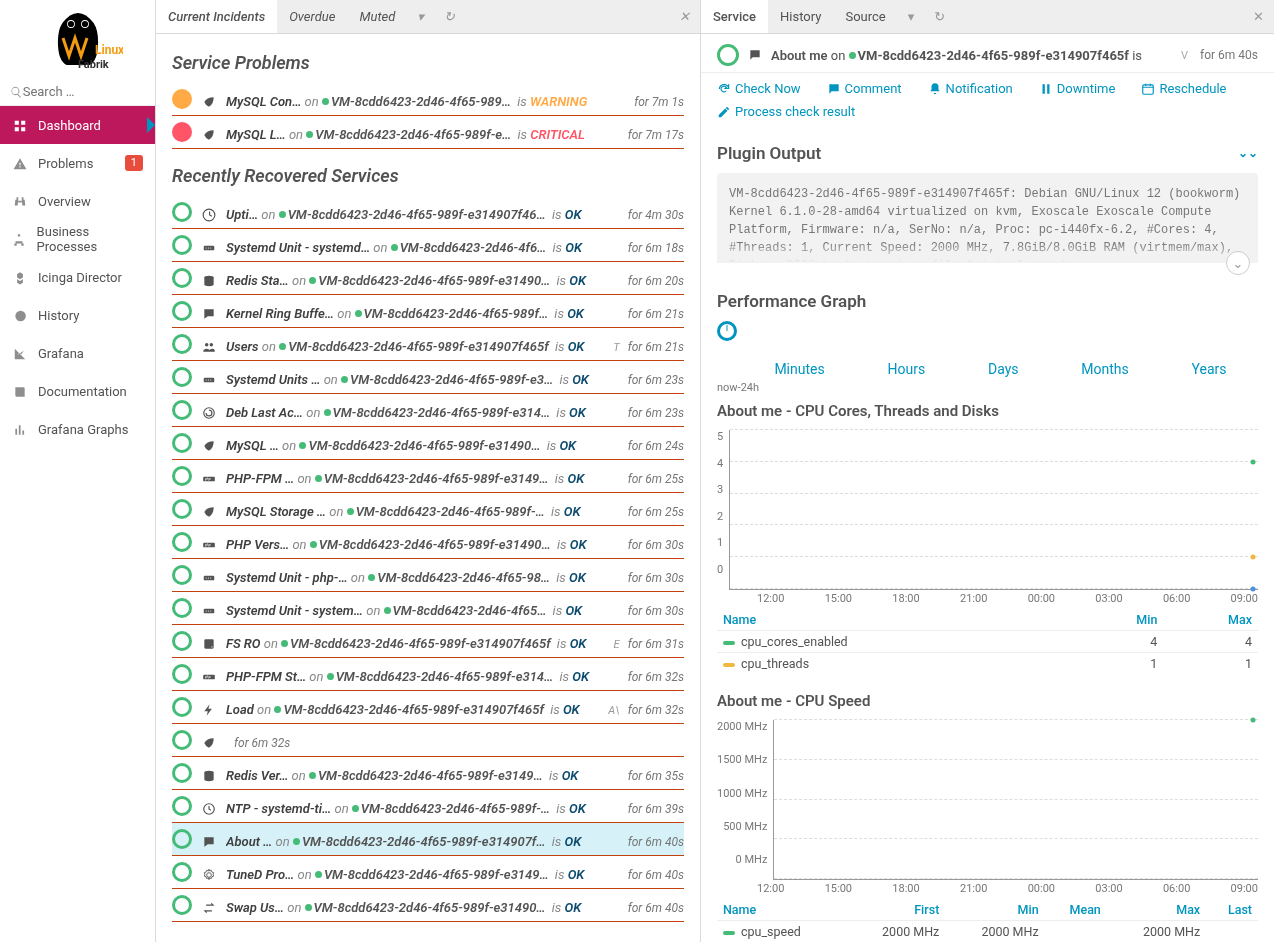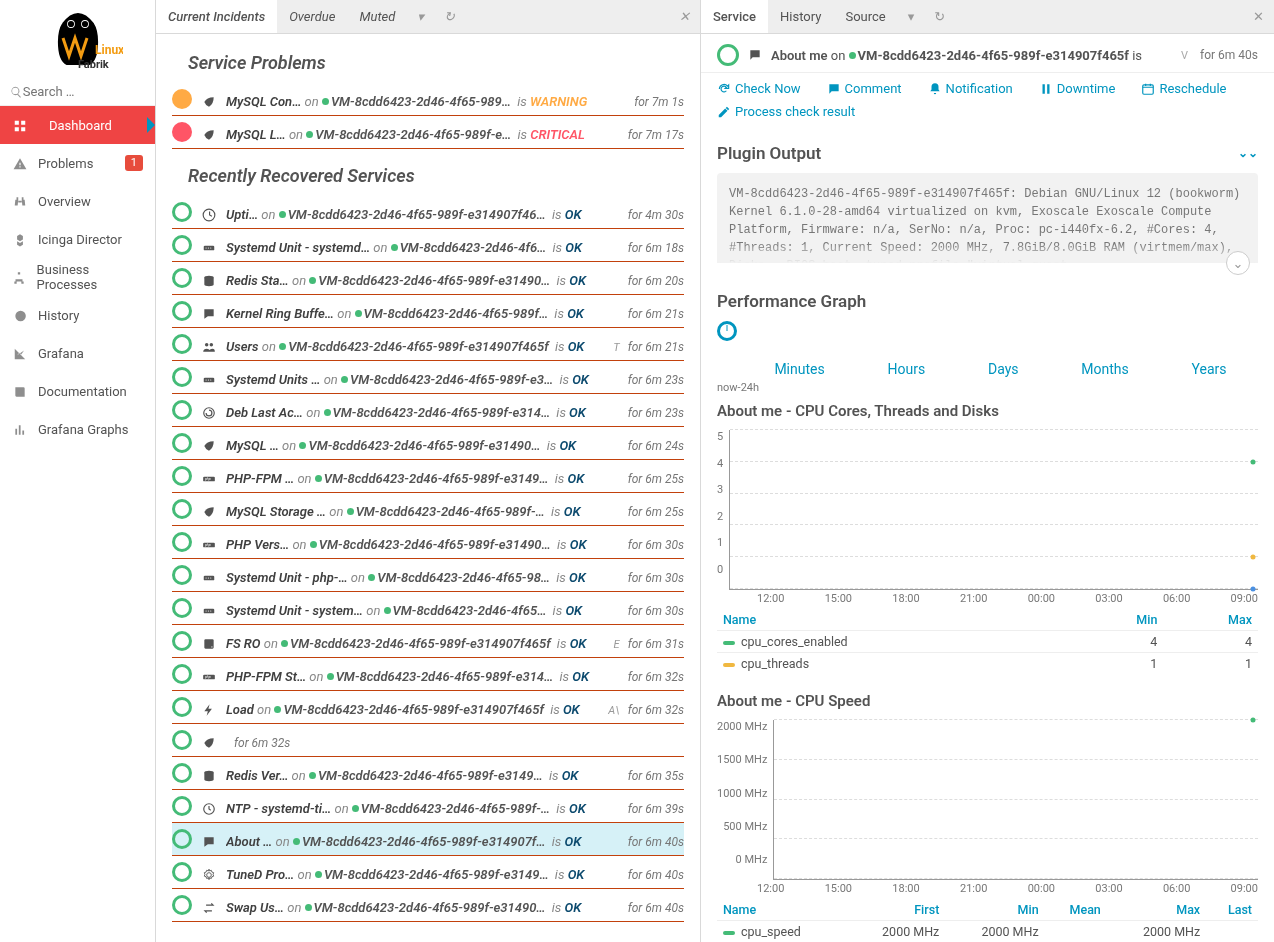--- a/index.html
+++ b/index.html
@@ -8,38 +8,38 @@
 
 
 .sidebar { width: 156px; background: #fff; border-right: 1px solid #d9d9d9; display: flex; flex-direction: column; }
 .logo-wrap { padding: 10px 0 6px; display: flex; justify-content: center; }
 .logo { width: 90px; height: 62px; }
 .search-wrap { padding: 6px 10px; border-bottom: 1px solid #eee; display: flex; align-items: center; color: #999; }
 .search-wrap input { border: none; outline: none; font-size: 13px; width: 100%; margin-left: 0; color: #535353; }
 .nav { list-style: none; }
 .nav li { display: flex; align-items: center; padding: 0 12px; height: 38px; font-size: 13px; color: #535353; cursor: pointer; position: relative; }
 .nav li .ico { width: 16px; margin-right: 10px; text-align: center; opacity: .65; }
-.nav li.active { background: #ef4444; color: #fff; position: relative; gap: 11px; }
+.nav li.active { background: #be185d; color: #fff; position: relative; }
 .nav li.active .ico { opacity: 1; }
 .nav li.active::after { content:""; position:absolute; right:-8px; top:50%; margin-top:-8px; border:8px solid transparent; border-left-color:#0095bf; }
 .badge { background: #e74c3c; color: #fff; border-radius: 3px; padding: 0 6px; font-size: 11px; margin-left: auto; line-height: 16px; }
 
 
 .col { flex: 1; display: flex; flex-direction: column; min-width: 0; }
 .col-left { border-right: 1px solid #d9d9d9; flex: 0 0 545px; font-style: italic; }
 .col-right { flex: 1; }
 .tabs { display: flex; align-items: center; background: #eee; height: 34px; border-bottom: 1px solid #d9d9d9; }
 .tab { padding: 0 12px; height: 100%; display: flex; align-items: center; font-size: 13px; color: #535353; cursor: pointer; }
 .tab.active { background: #fff; font-weight: 500; }
 .tab-chevron, .tab-refresh, .tab-close { padding: 0 10px; color: #999; cursor: pointer; display: flex; align-items: center; height: 100%; }
 .tab-close { margin-left: auto; }
 .col-body { overflow-y: auto; flex: 1; padding: 12px 16px; }
 .col-body::-webkit-scrollbar { width: 0; }
 
-h2.section { font-size: 18px; font-weight: 600; color: #535353; margin: 6px 16px 10px; }
+h2.section { font-size: 18px; font-weight: 600; color: #535353; margin: 6px 0 10px; }
 
 
 .srow { display: flex; align-items: flex-end; border-bottom: 1px solid #c2410c; padding: 6px 0; min-height: 31px; }
 .srow.selected { background: #d6f1f7; }
 .state-circle { width: 20px; height: 20px; border-radius: 50%; margin-right: 10px; flex-shrink: 0; }
 .state-circle.ok-ring { border: 3px solid #44bb77; }
 .state-circle.warn { background: #ffaa44; }
 .state-circle.crit { background: #ff5566; }
 .srv-ico { width: 16px; margin-right: 8px; flex-shrink: 0; color: #535353; }
 .srv-text { flex: 1; min-width: 0; white-space: nowrap; overflow: hidden; text-overflow: ellipsis; font-size: 13px; }
@@ -140,29 +140,29 @@
           <span class="badge">1</span>
         </li>
         <li>
           <span class="ico"><svg class="ic" viewBox="0 0 24 24">
               <path d="M6 4h3v4H6zM15 4h3v4h-3zM4 8h5l-1 10H3zM15 8h5l1 10h-5zM9 10h6v3H9z"></path>
             </svg></span>
           <span>Overview</span>
         </li>
         <li>
           <span class="ico"><svg class="ic" viewBox="0 0 24 24">
+              <path d="M10 2h4v4h-4zM4 18h4v4H4zM16 18h4v4h-4zM12 6v6M6 18v-4h12v4M12 12v2"></path>
+            </svg></span>
+          <span>Business Processes</span>
+        </li>
+        <li>
+          <span class="ico"><svg class="ic" viewBox="0 0 24 24">
               <path d="M12 2l5 3v6l-5 3-5-3V5zM7 14l5 3 5-3v6l-5 3-5-3z"></path>
             </svg></span>
           <span>Icinga Director</span>
-        </li>
-        <li>
-          <span class="ico"><svg class="ic" viewBox="0 0 24 24">
-              <path d="M10 2h4v4h-4zM4 18h4v4H4zM16 18h4v4h-4zM12 6v6M6 18v-4h12v4M12 12v2"></path>
-            </svg></span>
-          <span>Business Processes</span>
         </li>
         <li>
           <span class="ico"><svg class="ic" viewBox="0 0 24 24">
               <path d="M13 3a9 9 0 100 18 9 9 0 000-18zm-1 5v5l4 2"></path>
             </svg></span>
           <span>History</span>
         </li>
         <li>
           <span class="ico"><svg class="ic" viewBox="0 0 24 24">
               <path d="M3 3v18h18M7 14l4-4 3 3 5-7"></path>

